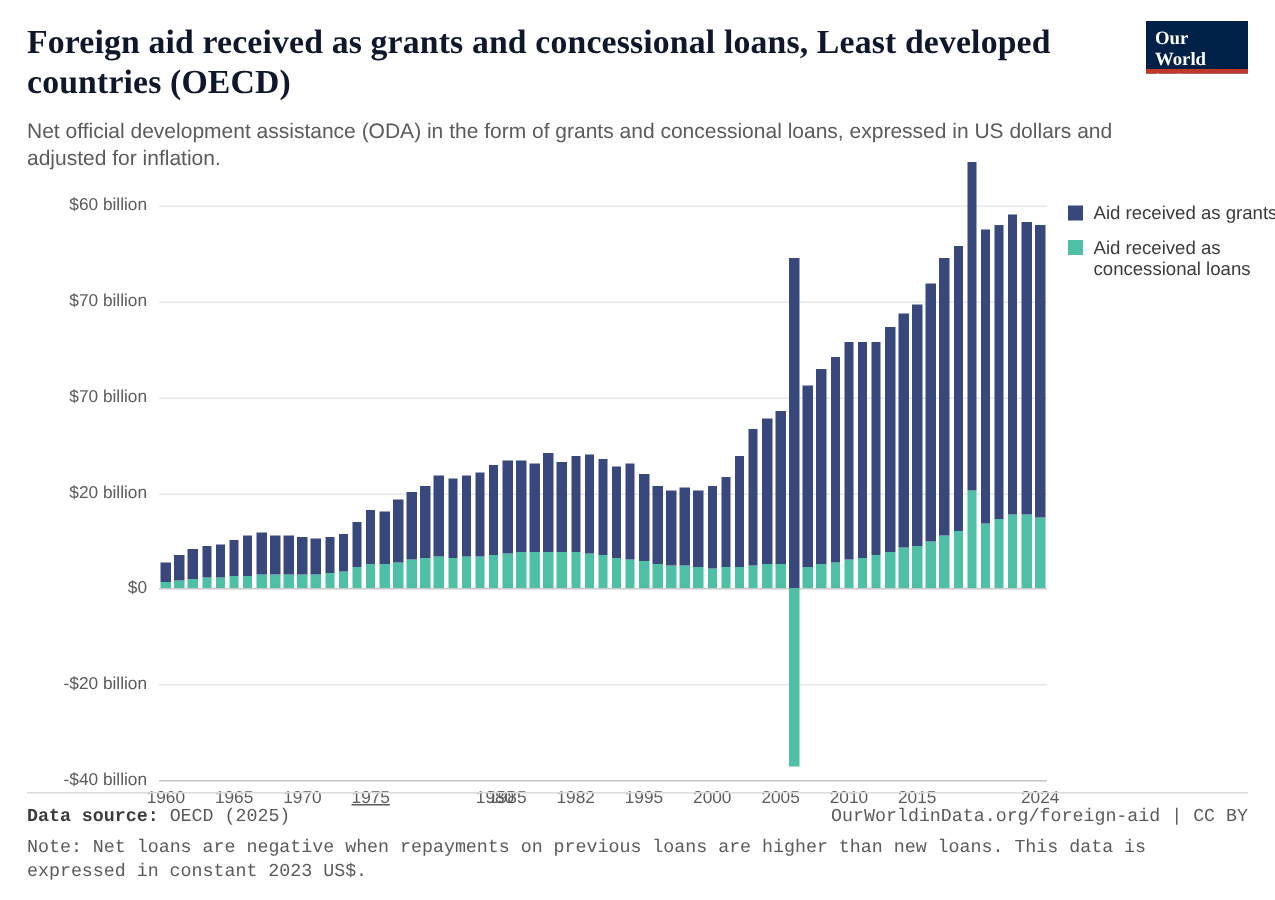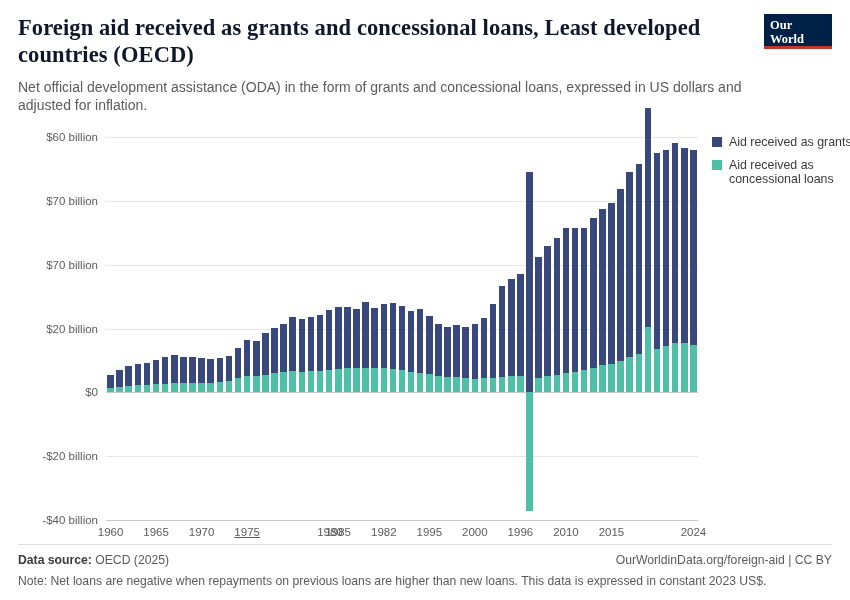--- a/index.html
+++ b/index.html
@@ -163,20 +163,21 @@
     font-size: 12.4px;
     color: #3b3b3b;
     line-height: 1.17;
   }
   
   .footer {
     position: absolute;
     left: 18px;
     right: 18px;
     bottom: 10px;
+    font-family: Liberation Mono, monospace;
   }
   .footer-rule {
     height: 1px;
     background: #dcdcdc;
     margin-bottom: 8px;
   }
   .footer-row {
     display: flex;
     justify-content: space-between;
     align-items: baseline;
@@ -499,21 +500,21 @@
       <div class="xaxis-line"></div>
     <div class="xtick" style="left: 4.55385px;">1960</div>
         <div class="xtick" style="left: 50.0923px;">1965</div>
         <div class="xtick" style="left: 95.6308px;">1970</div>
         <div class="xtick" style="left: 141.169px; text-decoration: underline;">1975</div>
         <div class="xtick" style="left: 180px; margin-left: 44px;">1980</div>
         <div class="xtick" style="left: 232.246px;">1985</div>
         <div class="xtick" style="left: 277.785px;">1982</div>
         <div class="xtick" style="left: 323.323px;">1995</div>
         <div class="xtick" style="left: 368.862px;">2000</div>
-        <div class="xtick" style="left: 414.4px;">1996</div>
+        <div class="xtick" style="left: 414.4px;">2005</div>
         <div class="xtick" style="left: 459.938px;">2010</div>
         <div class="xtick" style="left: 505.477px;">2015</div>
         <div class="xtick" style="left: 587.446px;">2024</div>
       </div>
     <div class="legend" id="legend">
         <div class="legend-item">
           <span class="legend-swatch" style="background: rgb(56, 72, 124);"></span>
           <span class="legend-label">Aid received as grants</span>
         </div>
         <div class="legend-item">

